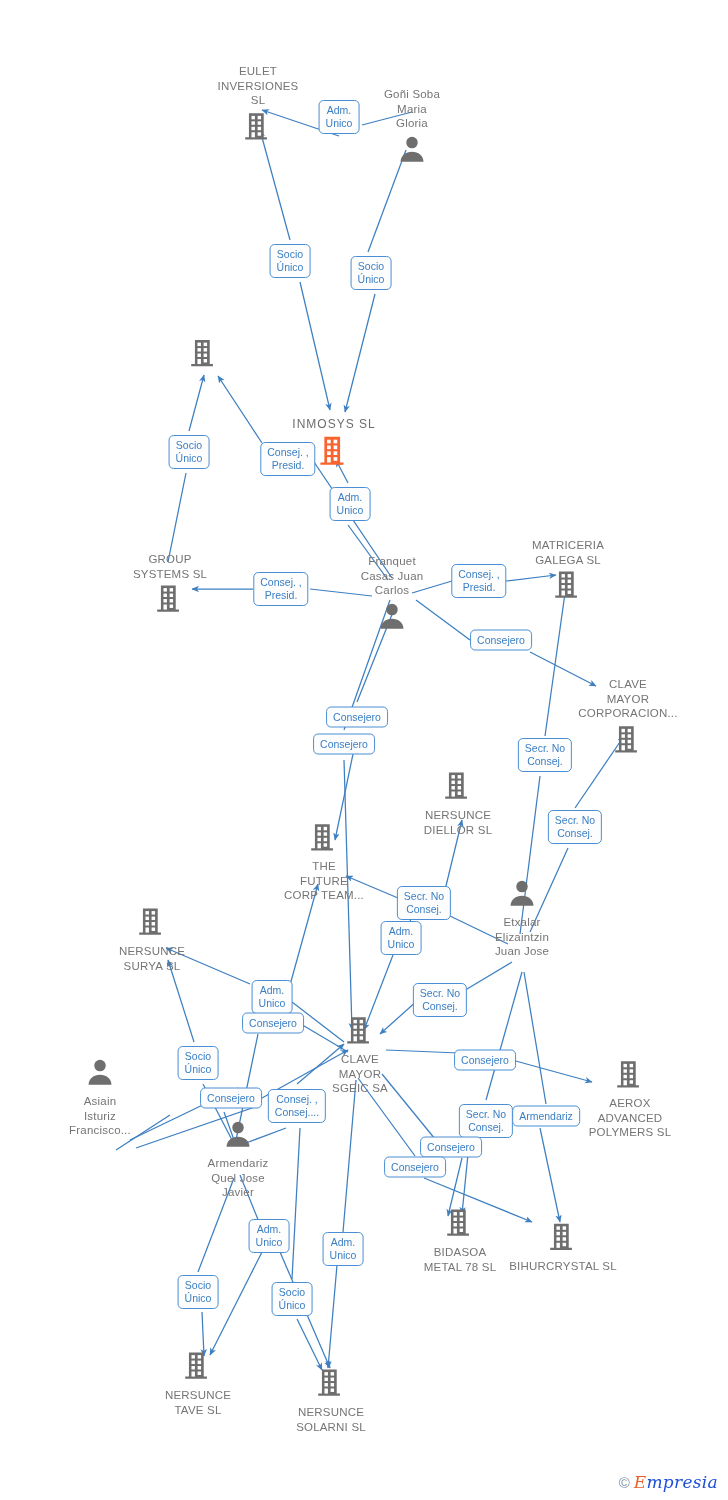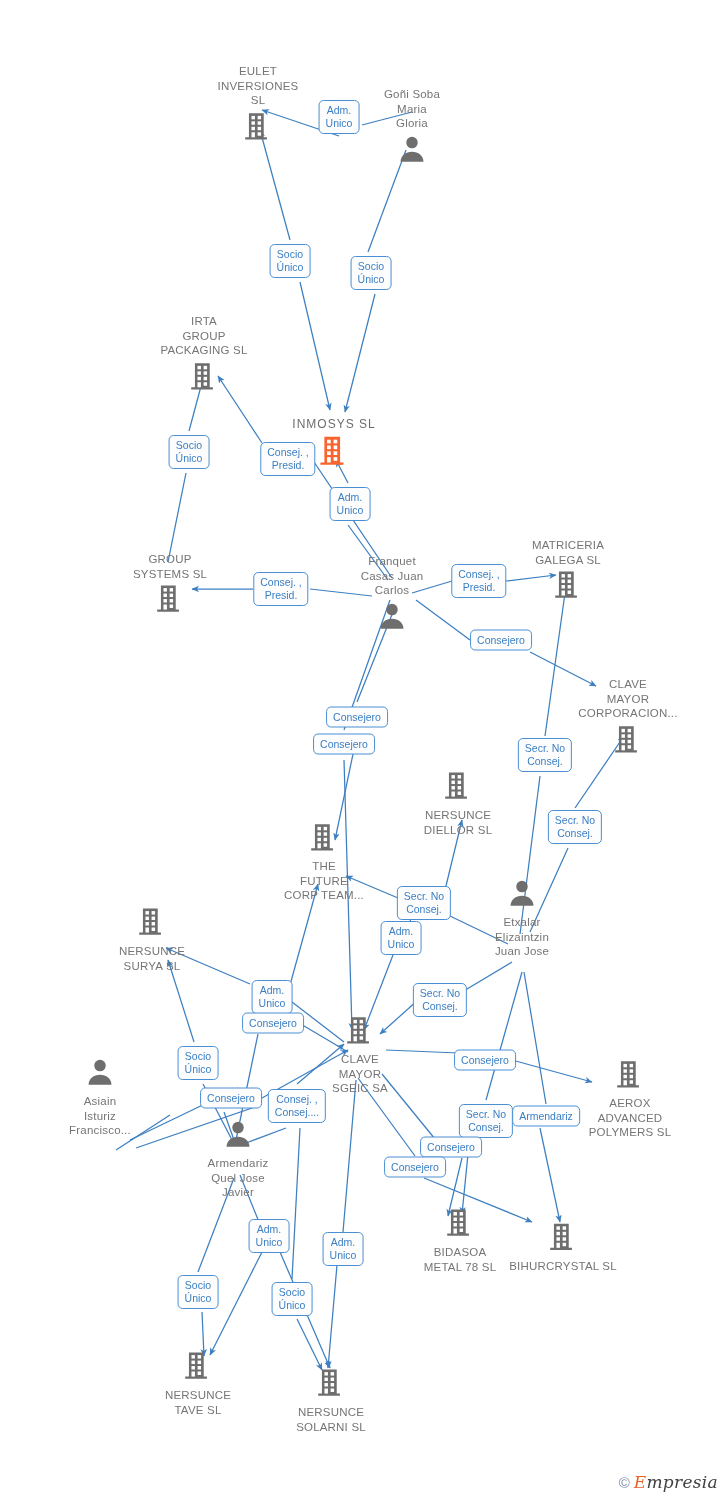--- a/index.html
+++ b/index.html
@@ -34,21 +34,21 @@
   #watermark{
     position:absolute;right:10px;bottom:8px;
     display:flex;align-items:center;gap:4px;
   }
   #watermark .cmark{color:#7d93a8;font-size:15px;}
   #watermark .brand{
     color:#e8622a;font-family:"DejaVu Serif","Liberation Serif",serif;
     font-style:italic;font-size:17px;letter-spacing:.3px;
   }
   #watermark .brand .b1{color:#e8622a;}
-  #watermark .brand .b2{color:#404040;}
+  #watermark .brand .b2{color:#1d4ed8;}
 </style>
 </head>
 <body>
 
 <div id="stage">
 
   <svg id="wires" viewBox="0 0 728 1500">
     <defs>
       <marker id="arrowhead" markerWidth="7" markerHeight="7" refX="5.6" refY="2.6" orient="auto" markerUnits="strokeWidth">
         <path d="M0,0 L6,2.6 L0,5.2 L1.6,2.6 Z" fill="#3d7fc1"></path>
@@ -146,23 +146,20 @@
       <div class="node labelTop" style="left: 412px; top: 128px;">
         <span class="nlabel">Goñi Soba
 Maria
 Gloria</span>
         <span class="ico"><svg width="32" height="32" viewBox="0 0 24 24" aria-hidden="true">
             <circle cx="12" cy="7" r="4.3" fill="#6e6e6e"></circle>
             <path fill="#6e6e6e" d="M3.4 21.4c0-4.6 3.9-7.6 8.6-7.6s8.6 3 8.6 7.6z"></path>
           </svg></span>
       </div>
       <div class="node labelTop" style="left: 204px; top: 355px;">
-        <span class="nlabel">IRTA
-GROUP
-PACKAGING SL</span>
         <span class="ico"><svg width="32" height="32" viewBox="0 0 24 24" aria-hidden="true">
             <path fill="#6e6e6e" d="M5.2 2.2h11.1v18.1h2.4v1.6H2.4v-1.6h2.8V2.2z"></path>
             <g fill="#ffffff">
               <rect x="7.1" y="4.2" width="2.6" height="2.6"></rect>
               <rect x="11.7" y="4.2" width="2.6" height="2.6"></rect>
               <rect x="7.1" y="8.3" width="2.6" height="2.6"></rect>
               <rect x="11.7" y="8.3" width="2.6" height="2.6"></rect>
               <rect x="7.1" y="12.4" width="2.6" height="2.6"></rect>
               <rect x="11.7" y="12.4" width="2.6" height="2.6"></rect>
               <rect x="7.1" y="16.5" width="2.6" height="3.8"></rect>

